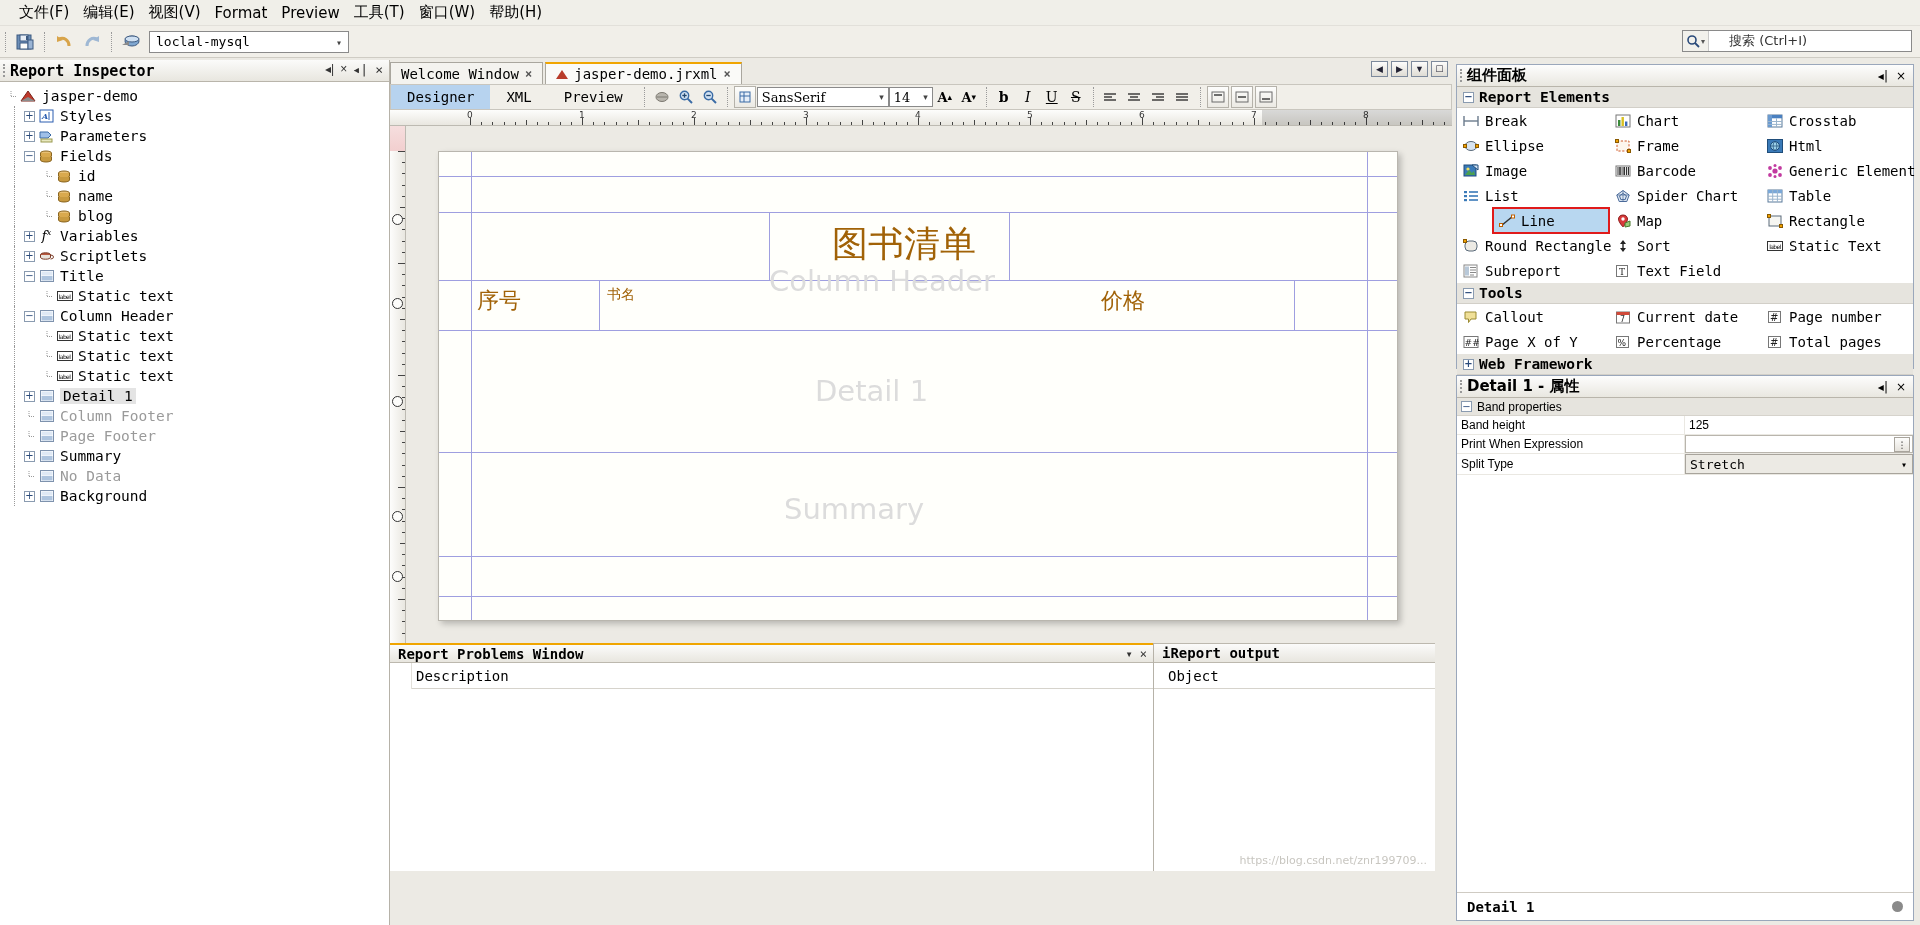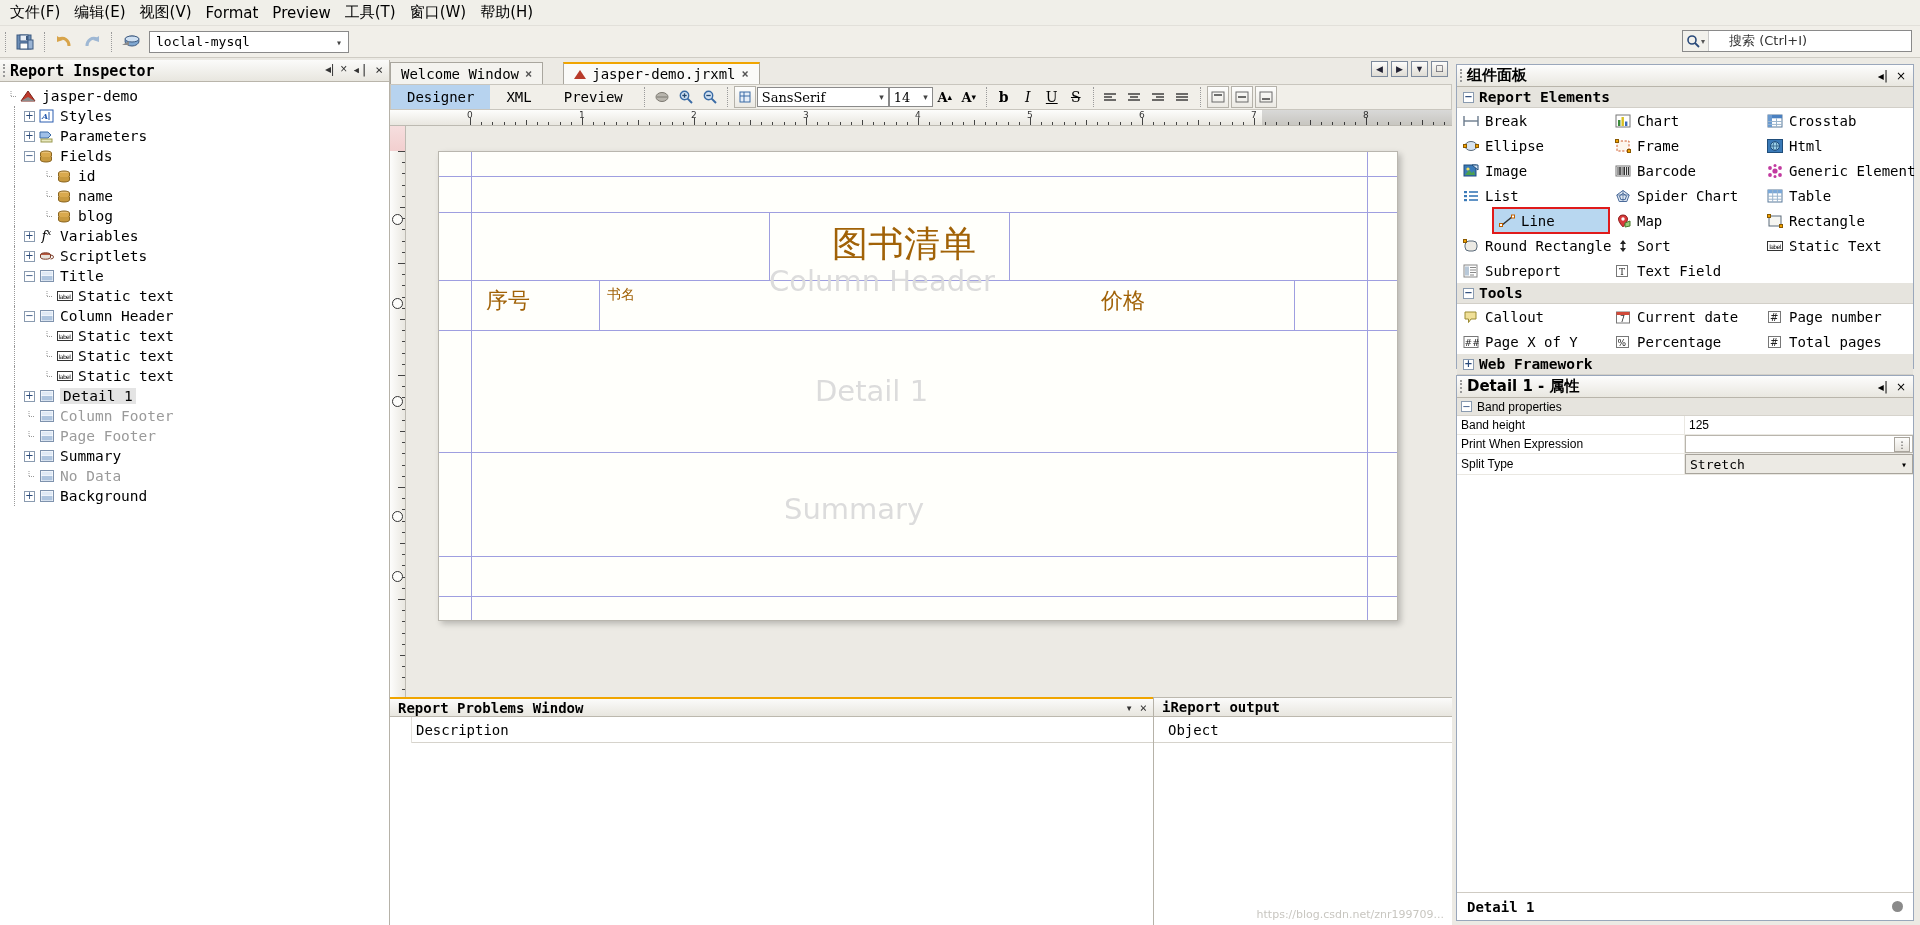--- a/index.html
+++ b/index.html
@@ -16,21 +16,21 @@
     position: relative;
     width: 1920px; height: 925px;
     background: #eceae4;
   }
 
   
   #menubar {
     position: absolute; left: 0; top: 0; width: 1920px; height: 26px;
     background: #f0efe9;
     display: flex; align-items: center;
-    padding-left: 3px;
+    padding-left: 12px;
     border-bottom: 1px solid #e2e0da;
   }
   .menu-item {
     font-family: "DejaVu Sans", sans-serif;
     font-size: 15px;
     padding: 2px 7px;
     color: #000;
     white-space: nowrap;
     cursor: default;
   }
@@ -158,21 +158,21 @@
     background: #eceae4;
     display: flex; align-items: flex-end;
   }
   .etab {
     height: 22px;
     display: flex; align-items: center; gap: 6px;
     padding: 0 10px;
     background: #f4f3ef;
     border: 1px solid #a9a69e;
     border-bottom: none;
-    margin-right: 20px;
+    margin-right: 2px;
     font-family: "DejaVu Sans Mono", monospace;
     font-size: 14px;
   }
   .etab.active {
     background: #fafaf8;
     border-top: 2px solid #f0a500;
   }
   .etab .x { color: #555; font-size: 12px; font-weight: bold; }
   .etab .ficon {
     width:0;height:0;border-left:6px solid transparent;border-right:6px solid transparent;border-bottom:9px solid #b83b2a;
@@ -265,21 +265,21 @@
     color: #a16207;
   }
   
   .vmark {
     position: absolute; left: 2px; width: 11px; height: 11px;
     border: 1px solid #333; border-radius: 50%; background: #fdfdfb;
   }
 
   
   #bottom {
-    position: absolute; left: 0; right: 0; bottom: 0; height: 228px;
+    position: absolute; left: 0; right: 17px; bottom: 0; height: 282px;
     display: flex;
   }
   .bpanel { height: 228px; background: #fff; position: relative; }
   #bp-left { width: 764px; border-right: 1px solid #b6b2a8; }
   #bp-right { flex: 1; }
   .bp-title {
     height: 20px;
     background: linear-gradient(#fbfbfa,#e8e6df);
     border-bottom: 1px solid #bcb8ae;
     border-top: 2px solid #f0a500;
@@ -1059,21 +1059,21 @@
         <div class="band-line" style="top:300px;"></div>
         <div class="band-line" style="top:404px;"></div>
         <div class="band-line" style="top:444px;"></div>
 
         <div class="band-ghost" style="left:330px; top:112px;">Column Header</div>
         <div class="band-ghost" style="left:376px; top:222px;">Detail 1</div>
         <div class="band-ghost" style="left:345px; top:340px;">Summary</div>
 
         <div class="rpt-text" style="left:345px; top:68px; width:240px; text-align:center; font-size:36px;">图书清单</div>
 
-        <div class="rpt-text" style="left:47px; top:134px; font-size:22px;">序号</div>
+        <div class="rpt-text" style="left:38px; top:134px; font-size:22px;">序号</div>
         <div class="rpt-text" style="left:168px; top:134px; font-size:14px;">书名</div>
         <div class="rpt-text" style="left:662px; top:134px; font-size:22px;">价格</div>
       </div>
     </div>
 
     <div id="bottom">
       <div class="bpanel" id="bp-left">
         <div class="bp-title">
           <span>Report Problems Window</span>
           <span class="bp-actions">

